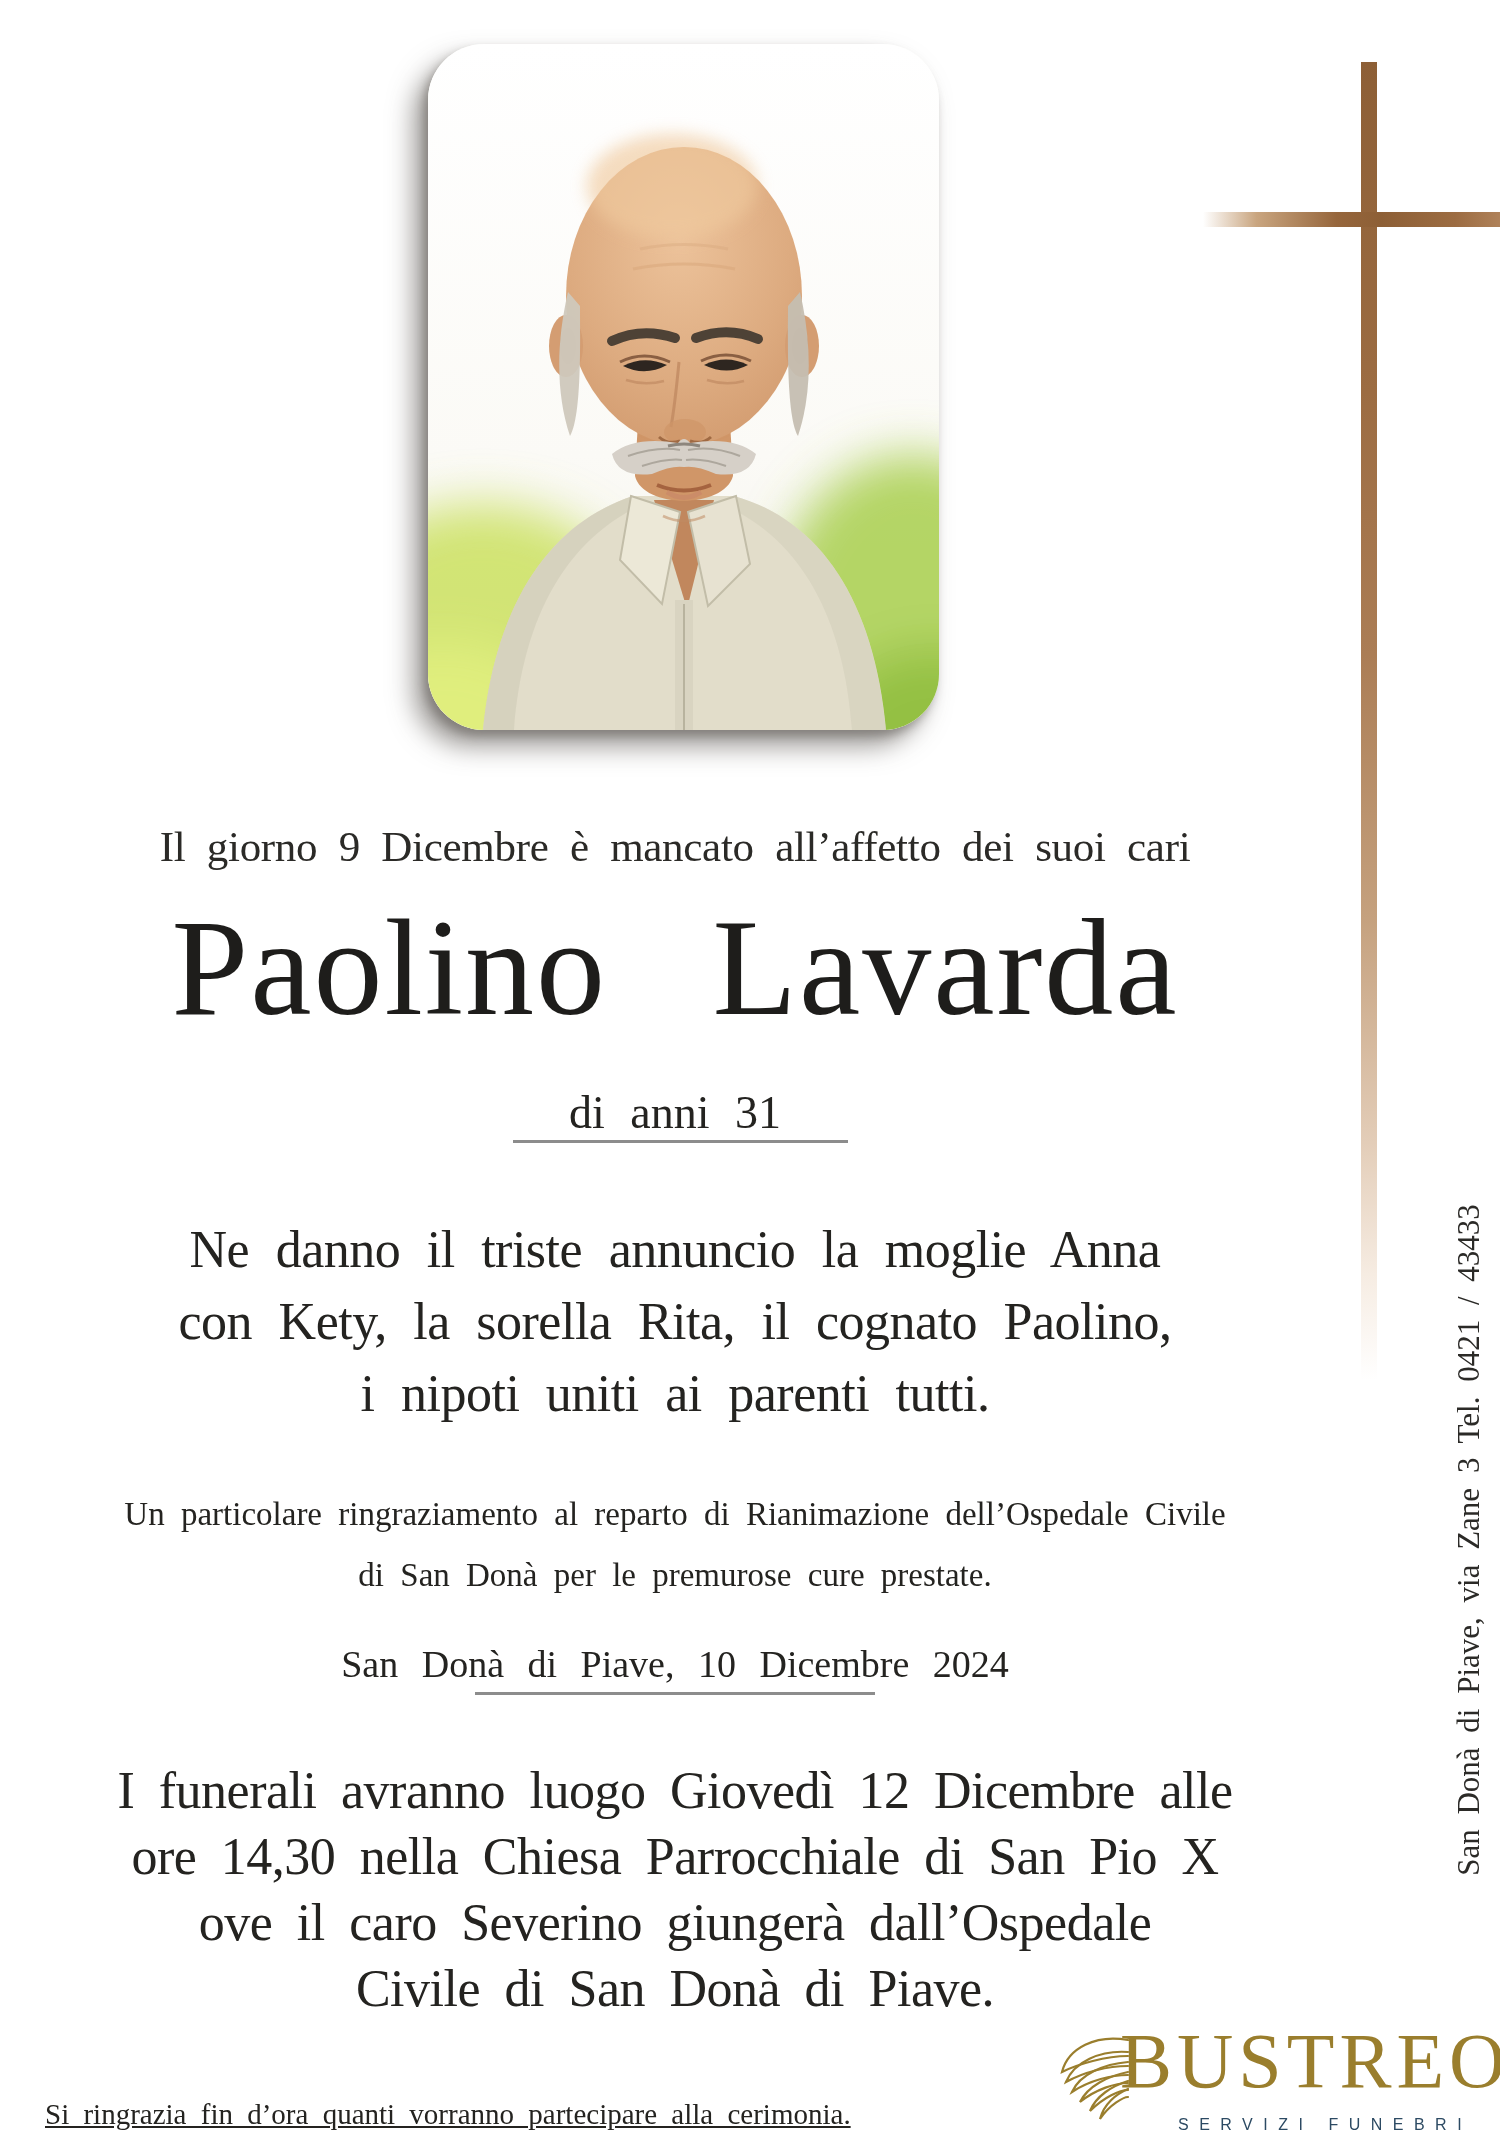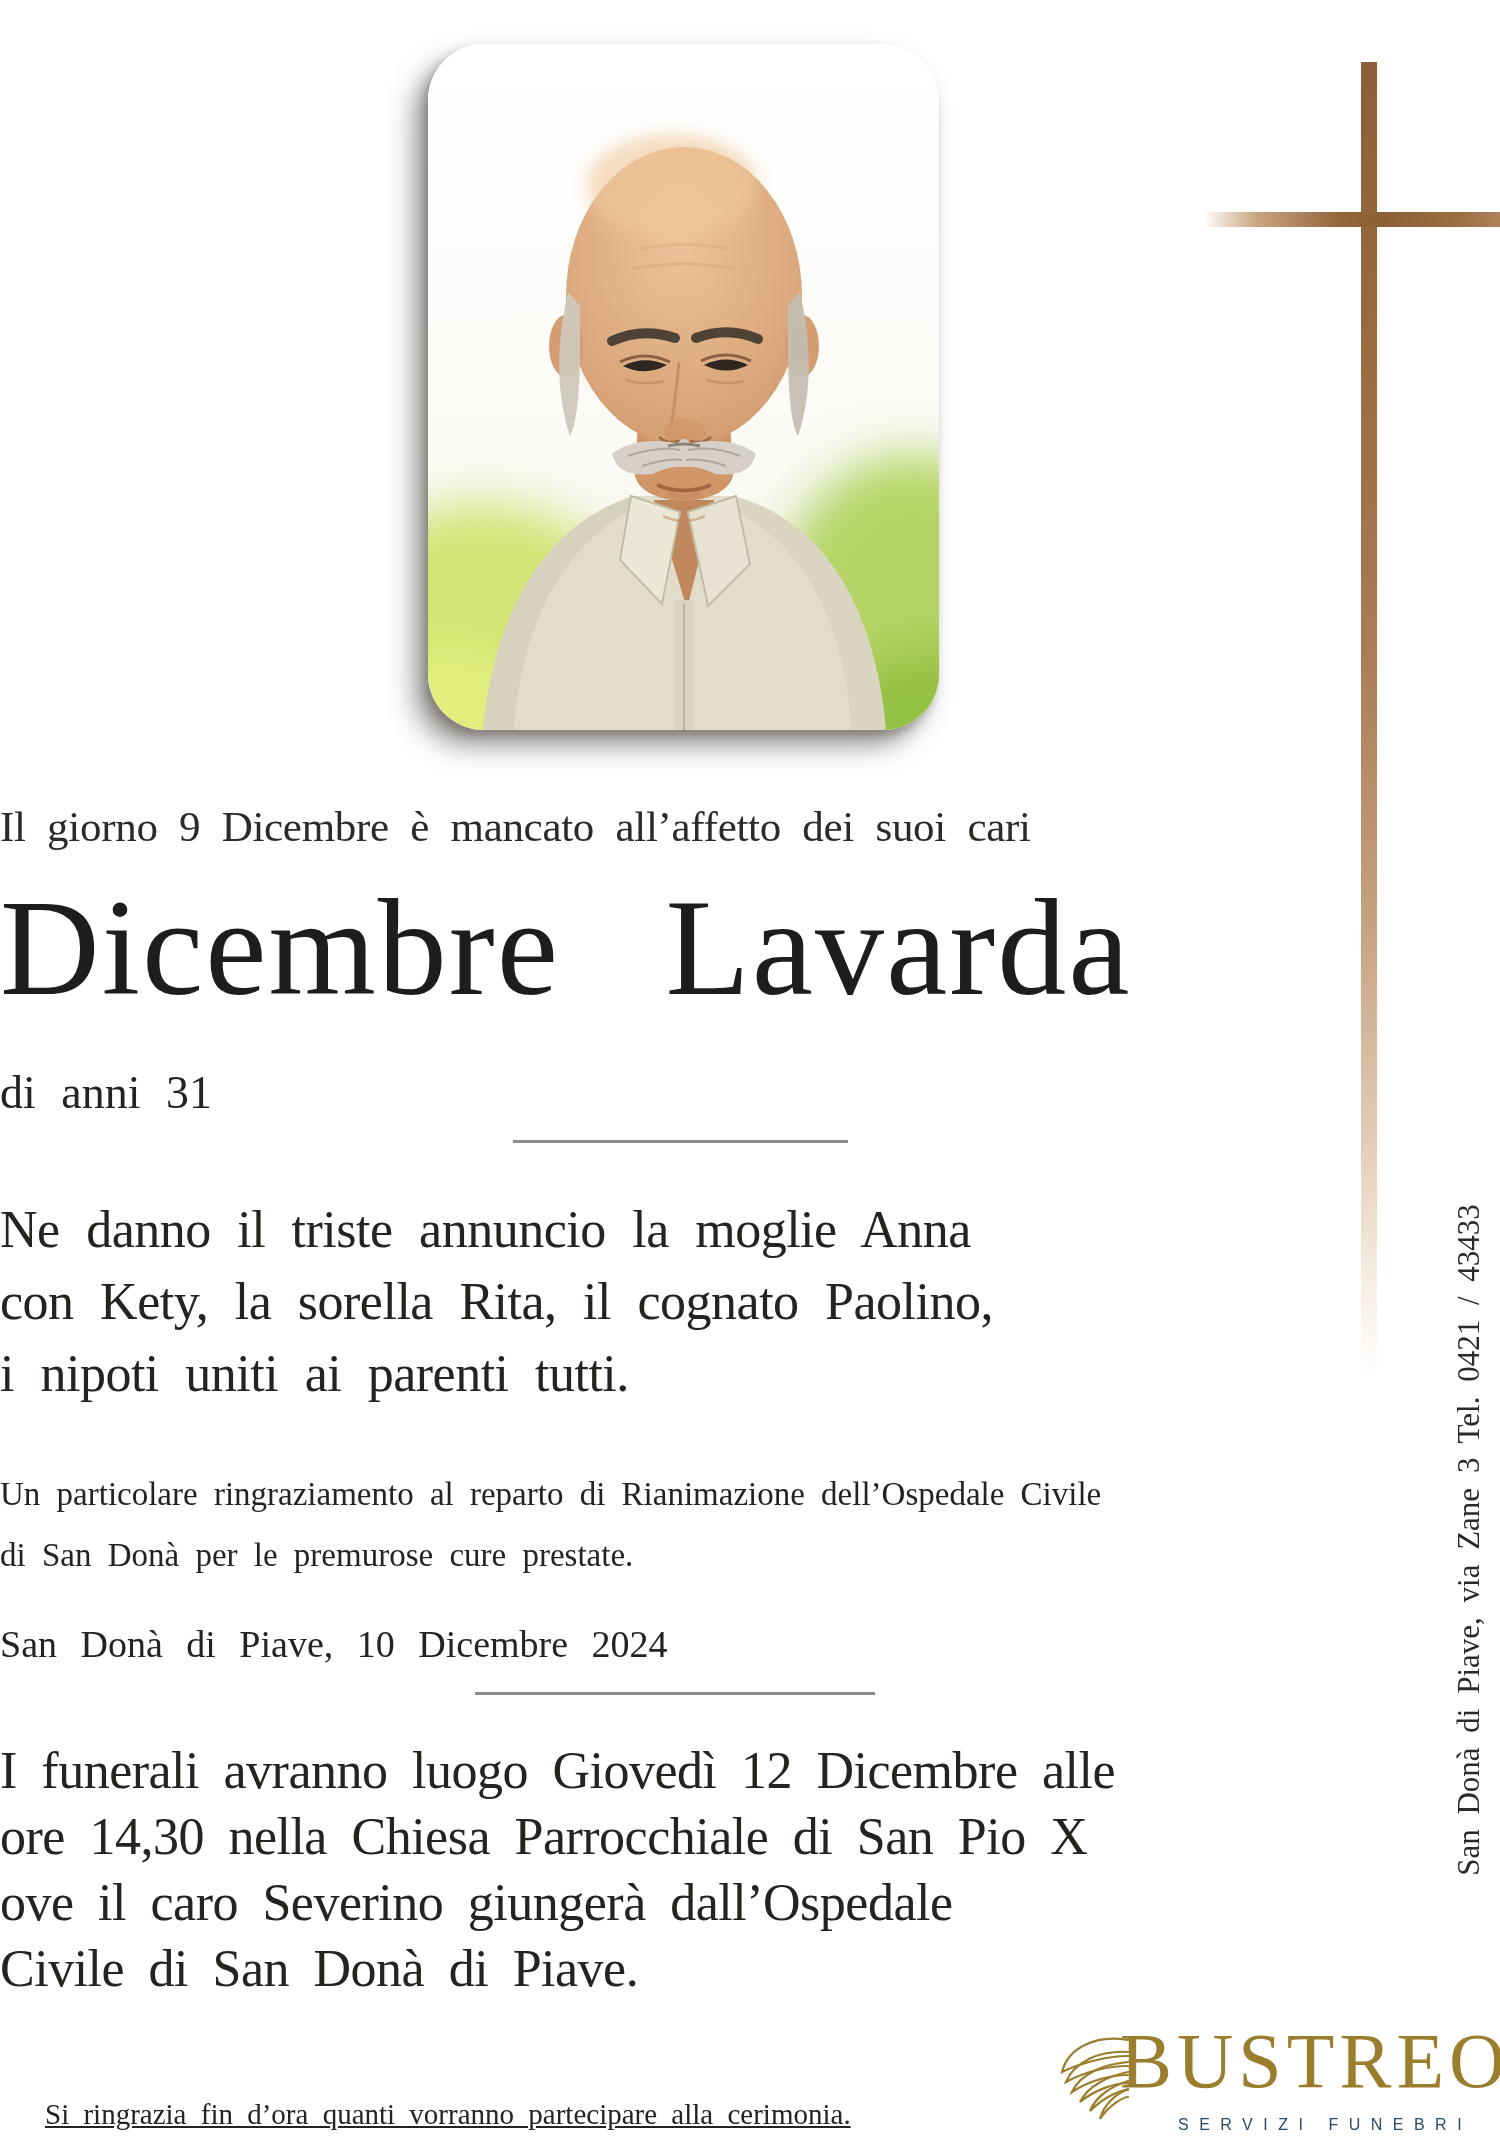--- a/index.html
+++ b/index.html
@@ -23,21 +23,21 @@
   .cross-v{
     left:1361px;top:62px;width:16px;height:1318px;
     background:linear-gradient(180deg,#8d5f36 0%,#9c6c42 25%,#ab7d55 45%,#c5a17e 65%,#e3cdb8 82%,#f6ece2 92%,rgba(255,255,255,0) 100%);
   }
   .cross-h{
     left:1203px;top:212px;width:297px;height:15px;
     background:linear-gradient(90deg,rgba(255,255,255,0) 0%,#c9a57f 18%,#96663c 45%,#8d5f36 60%,#9c6c42 85%,#af8159 100%);
   }
 
   
-  .col{left:0;width:1350px;white-space:pre-line;}
+  .col{left:0;width:1350px;text-align:center;white-space:pre-line;margin-top:20px;}
   .intro{top:802px;font-size:43px;word-spacing:11px;letter-spacing:-0.3px;color:#2b2a27;}
   .name{top:872px;font-size:138px;line-height:1.1;word-spacing:0.5em;letter-spacing:2px;color:#1e1d1b;}
   .age{top:1066px;font-size:46px;word-spacing:14px;}
   .rule{height:3px;background:#8c8c8c;}
   .rule1{left:513px;top:1140px;width:335px;}
   .rule2{left:475px;top:1692px;width:400px;}
   .family{top:1194px;font-size:52px;line-height:72px;word-spacing:14px;letter-spacing:-0.5px;}
   .thanks{top:1464px;font-size:33px;line-height:61px;word-spacing:8px;}
   .dateline{top:1622px;font-size:38px;word-spacing:14px;}
   .funeral{top:1738px;font-size:52px;line-height:66px;word-spacing:12px;letter-spacing:-0.5px;}
@@ -147,21 +147,21 @@
     <path d="M229,441 Q256,452 283,441" stroke="#a5633f" stroke-width="4" fill="none"></path>
     <path d="M239,448 Q256,459 273,448" stroke="#c98868" stroke-width="5" fill="none" opacity="0.75"></path>
     <path d="M235,472 Q256,482 277,472" stroke="#c08a62" stroke-width="2.5" fill="none" opacity="0.55"></path>
   </svg>
 </div>
 
 <div class="abs cross-v"></div>
 <div class="abs cross-h"></div>
 
 <div class="abs col intro">Il giorno 9 Dicembre è mancato all’affetto dei suoi cari</div>
-<div class="abs col name">Dicembre Lavarda</div>
+<div class="abs col name">Paolino Lavarda</div>
 <div class="abs col age">di anni 31</div>
 <div class="abs rule rule1"></div>
 <div class="abs col family">Ne danno il triste annuncio la moglie Anna
 con Kety, la sorella Rita, il cognato Paolino,
 i nipoti uniti ai parenti tutti.</div>
 <div class="abs col thanks">Un particolare ringraziamento al reparto di Rianimazione dell’Ospedale Civile
 di San Donà per le premurose cure prestate.</div>
 <div class="abs col dateline">San Donà di Piave, 10 Dicembre 2024</div>
 <div class="abs rule rule2"></div>
 <div class="abs col funeral">I funerali avranno luogo Giovedì 12 Dicembre alle

